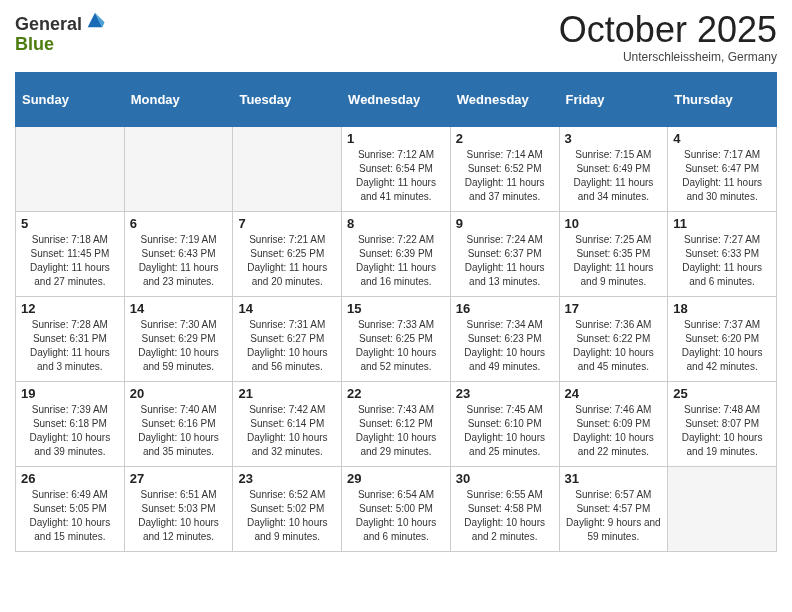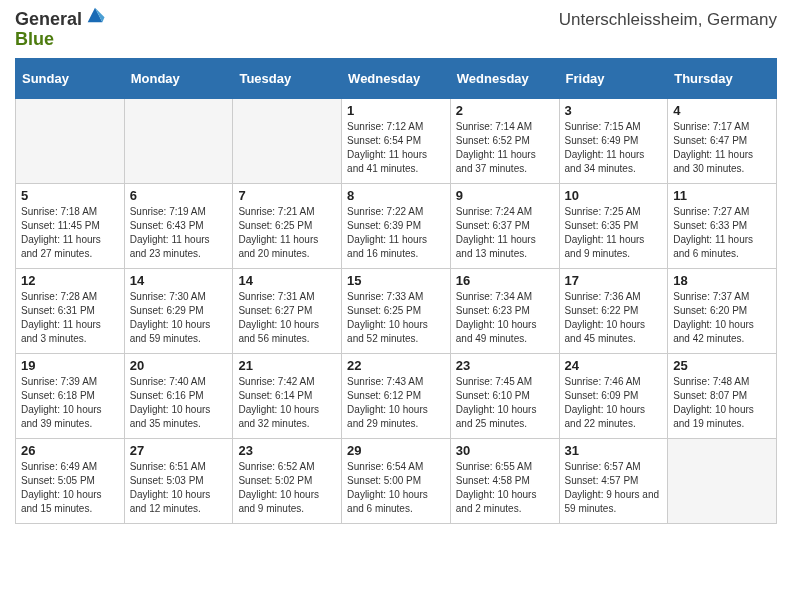--- a/index.html
+++ b/index.html
@@ -12,20 +12,21 @@
     }
     .header {
       display: flex;
       justify-content: space-between;
       align-items: flex-start;
       margin-bottom: 8px;
     }
     .logo {
       display: flex;
       align-items: center;
+      margin-top: 5px;
     }
     .logo-text {
       display: flex;
       flex-direction: column;
       line-height: 1.1;
     }
     .logo-general {
       font-size: 18px;
       font-weight: bold;
       color: #333;
@@ -44,33 +45,33 @@
     .title-block {
       text-align: right;
     }
     .month-title {
       font-size: 36px;
       font-weight: normal;
       color: #222;
       line-height: 1.1;
     }
     .subtitle {
-      font-size: 17px;
+      font-size: 12px;
       color: #444;
     }
     .calendar {
       width: 100%;
       border-collapse: collapse;
       table-layout: fixed;
     }
     .calendar th {
       background-color: #2c6fad;
       color: #fff;
       text-align: left;
-      padding: 12px 6px;
+      padding: 19px 6px;
       font-size: 13px;
       font-weight: bold;
       border: 1px solid #2c6fad;
       margin-left: 11px;
     }
     .calendar td {
       border: 1px solid #ccc;
       vertical-align: top;
       padding: 4px 5px;
       font-size: 10.5px;
@@ -84,39 +85,41 @@
     .day-num {
       font-size: 13px;
       font-weight: bold;
       margin-bottom: 2px;
       color: #222;
     }
     .day-info {
       font-size: 10px;
       line-height: 1.4;
       color: #333;
+      text-align: center;
     }
   </style>
 </head>
 <body>
 
 <div class="header">
   <div class="logo">
     <div class="logo-text">
       <span style="display:flex;align-items:center;">
         <span class="logo-general">General</span>
         <svg class="logo-icon" viewBox="0 0 30 30" xmlns="http://www.w3.org/2000/svg">
           <polygon points="5,25 15,5 25,25" fill="#1a6bb5"></polygon>
           <polygon points="15,5 25,25 28,18" fill="#4a9fd4"></polygon>
         </svg>
       </span>
       <span class="logo-blue">Blue</span>
     </div>
   </div>
   <div class="title-block">
+    <div class="month-title">October 2025</div>
     <div class="subtitle">Unterschleissheim, Germany</div>
   </div>
 </div>
 
 <table class="calendar">
   <thead>
     <tr>
     <th>Sunday</th>
         <th>Monday</th>
         <th>Tuesday</th>

